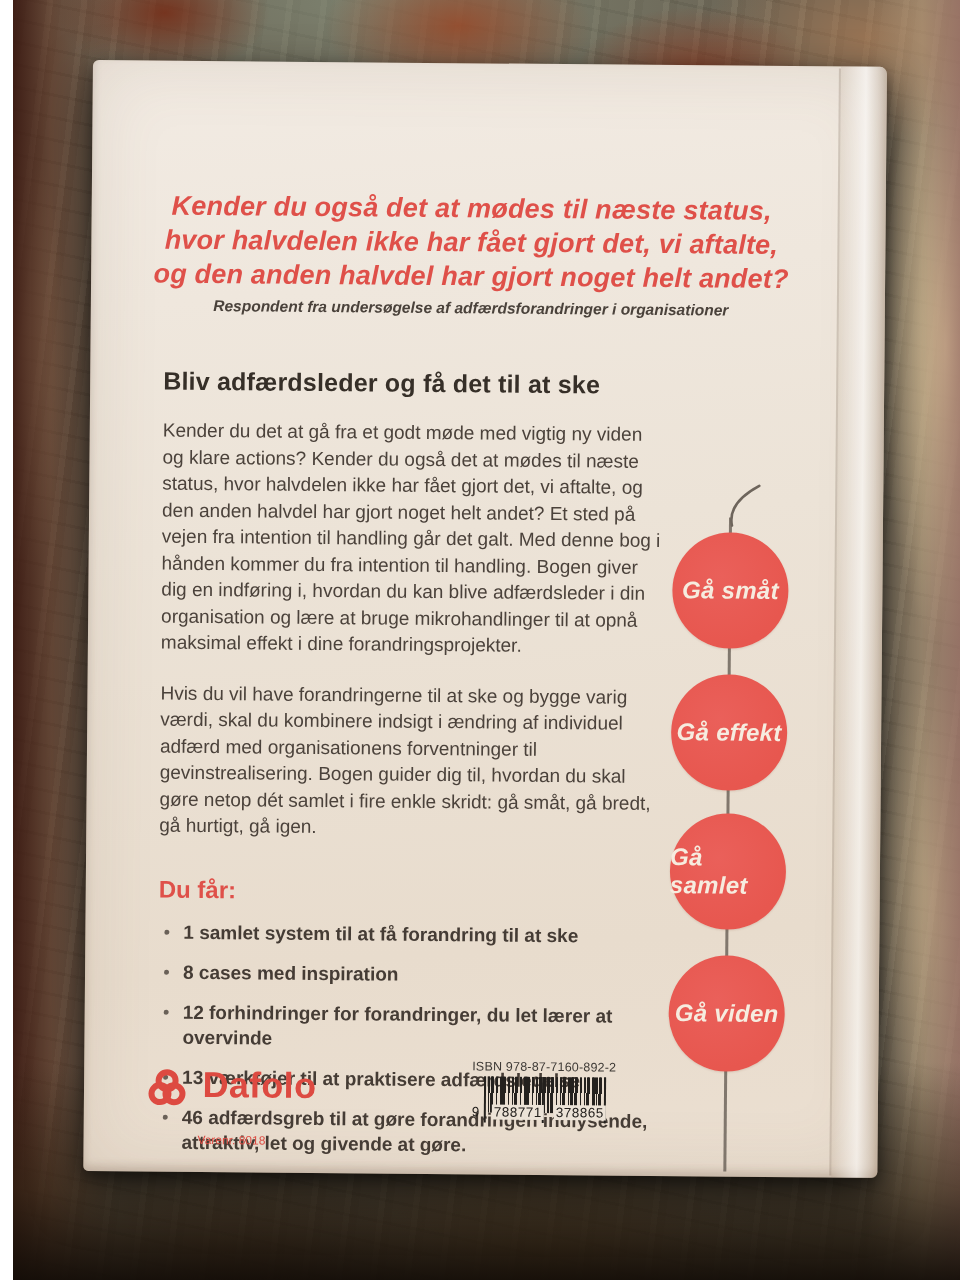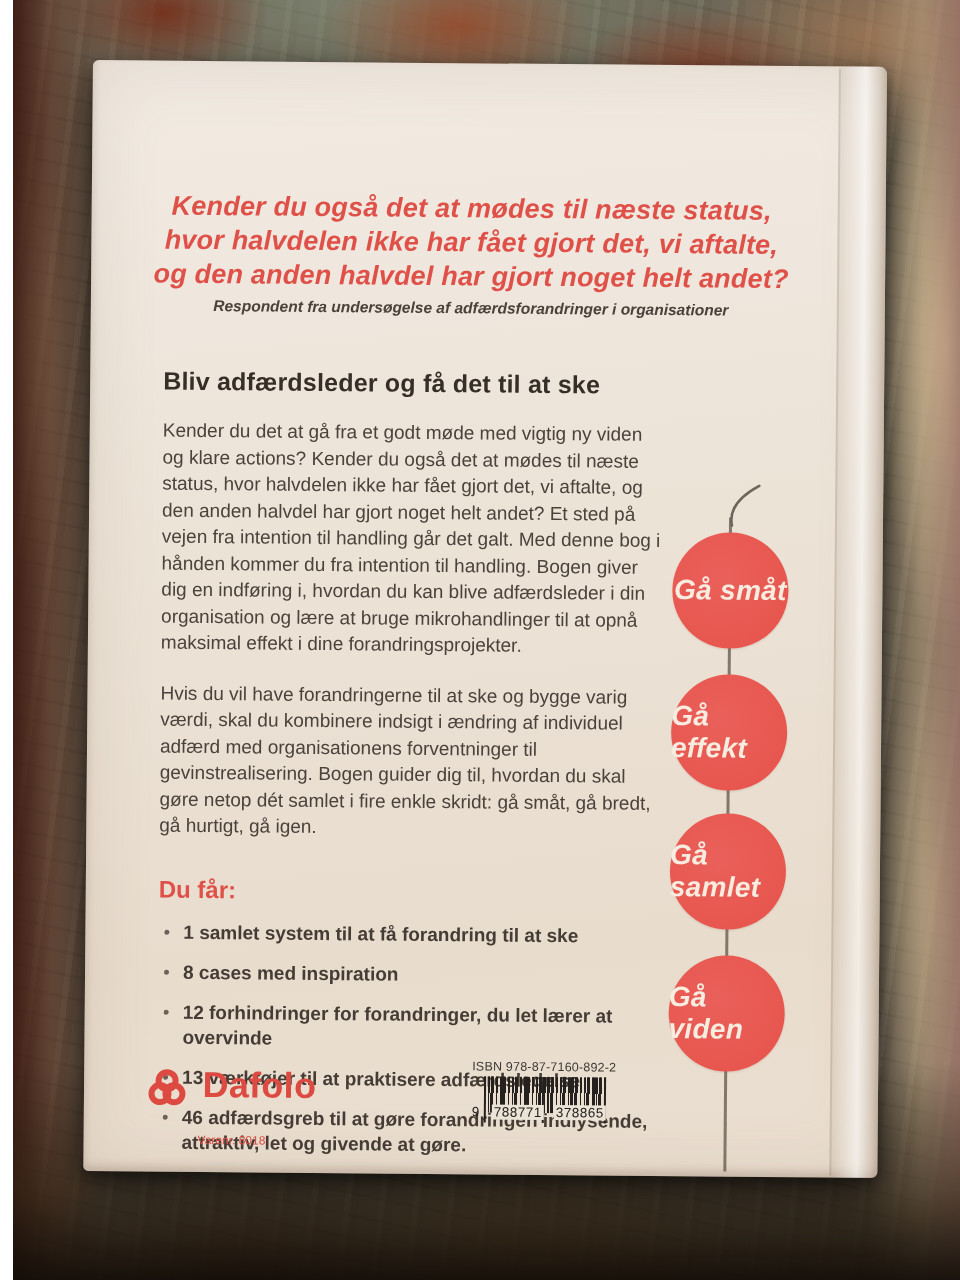--- a/index.html
+++ b/index.html
@@ -57,21 +57,21 @@
   .offer-list{margin:0;padding:0;list-style:none;}
   .offer-list li{display:flex;gap:14px;margin:0 0 15px 0;font-weight:700;font-size:19px;line-height:25px;color:#453c35;}
   .dot{flex:0 0 auto;width:5px;height:5px;border-radius:50%;background:#6a6158;margin:10px 0 0 6px;}
 
   .skewer{position:absolute;left:640px;top:452px;width:2.5px;height:654px;background:var(--line);opacity:.85;}
   .stem{position:absolute;left:630px;top:412px;width:56px;height:52px;}
   .step{position:absolute;left:584px;width:116px;height:116px;border-radius:50%;
     background:radial-gradient(circle at 42% 38%, #ea605a, var(--circle-red) 70%);
     display:flex;align-items:center;justify-content:center;
     box-shadow:0 1px 2px rgba(120,60,40,.15);}
-  .step span{font-style:italic;font-weight:700;font-size:28px;color:#f6ecdf;letter-spacing:.3px;}
+  .step span{font-style:italic;font-weight:700;font-size:24px;color:#f6ecdf;letter-spacing:.3px;}
   .step.s1{top:467px}.step.s2{top:609px}.step.s3{top:748px}.step.s4{top:890px}
 
   .footer-logo{position:absolute;left:62px;top:1003px;}
   .logo-icon{display:inline-block;vertical-align:top;margin-top:3px;}
   .publisher{display:inline-block;margin-left:10px;font-size:36px;font-weight:700;color:#dd4a41;letter-spacing:.3px;}
   .varenr{position:absolute;left:104px;top:1072px;font-size:12px;color:#dd4a41;padding-left:10px;}
 
   .barcode{position:absolute;left:388px;top:996px;width:134px;}
   .isbn{font-size:12.5px;color:#3d3935;text-align:center;letter-spacing:.2px;white-space:nowrap;}
   .bars{position:relative;height:36px;margin:3px 0 0 12px;

